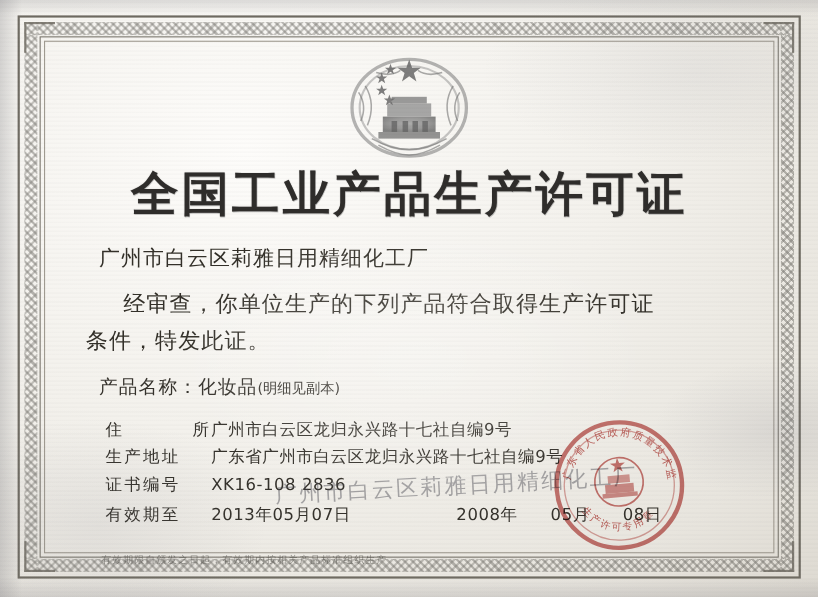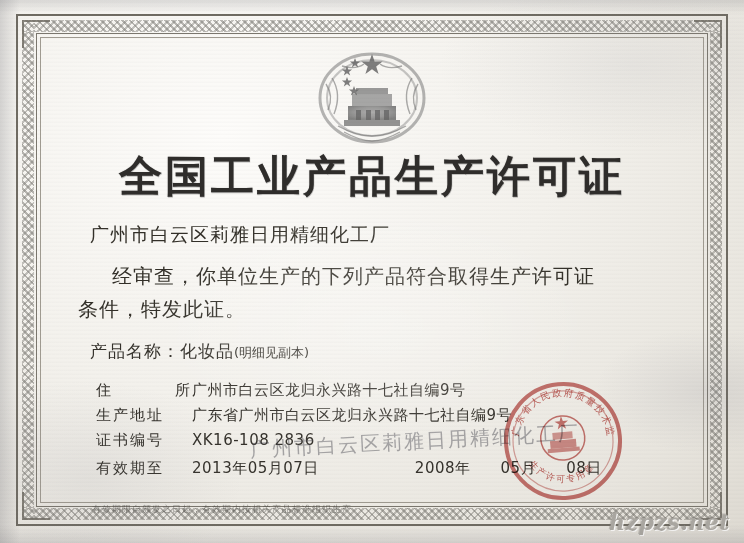--- a/index.html
+++ b/index.html
@@ -407,18 +407,17 @@
     <text font-family="DejaVu Sans, sans-serif" font-size="9.5" fill="#b2332e" letter-spacing="1.6">
       <textPath href="#sealArcTop" startOffset="6%">广东省人民政府质量技术监督局</textPath>
     </text>
     <text font-family="DejaVu Sans, sans-serif" font-size="9" fill="#b2332e" letter-spacing="2">
       <textPath href="#sealArcBottom" startOffset="16%">生产许可专用章</textPath>
     </text>
   </svg>
 
   <div class="fineprint">有效期限自颁发之日起，有效期内按相关产品标准组织生产</div>
 
-  <div class="watermark">hzpzs.net</div>
 
   <div class="edge-shade-left"></div>
   <div class="edge-shade-top"></div>
   <div class="edge-shade-bottom"></div>
 </div>
 
 </body></html>

